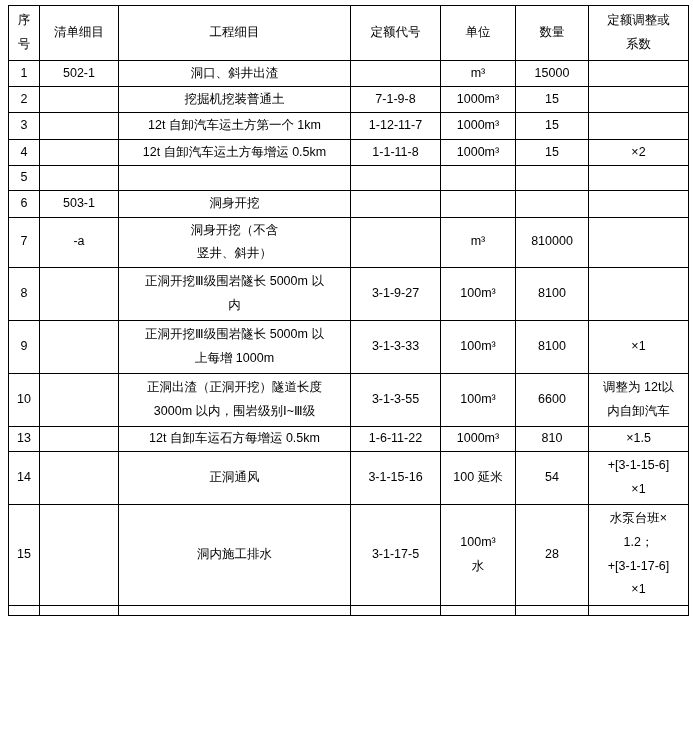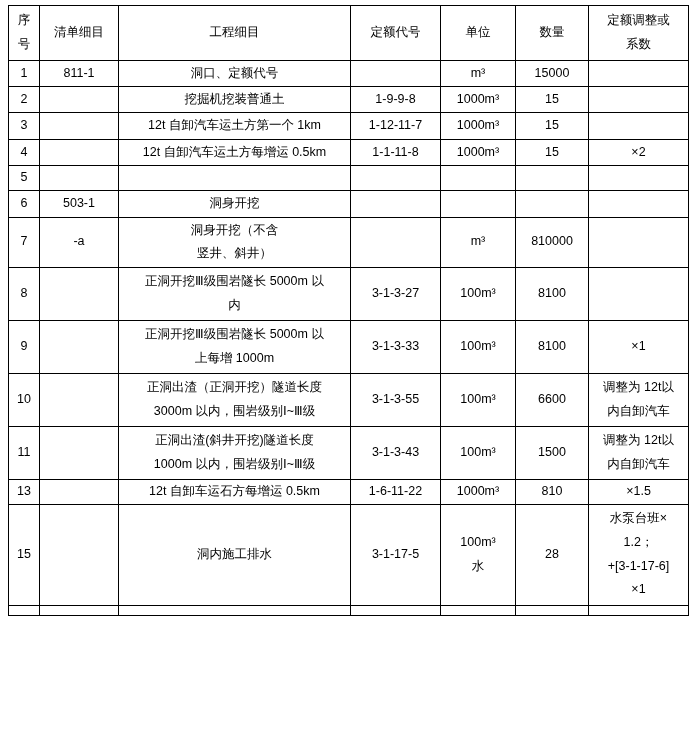--- a/index.html
+++ b/index.html
@@ -67,32 +67,32 @@
       <th>清单细目</th>
       <th>工程细目</th>
       <th>定额代号</th>
       <th>单位</th>
       <th>数量</th>
       <th>定额调整或
 系数</th>
     </tr>
     <tr class="h26">
       <td>1</td>
-      <td>811-1</td>
-      <td>洞口、定额代号</td>
+      <td>502-1</td>
+      <td>洞口、斜井出渣</td>
       <td></td>
       <td>m³</td>
       <td>15000</td>
       <td></td>
     </tr>
     <tr class="h26">
       <td>2</td>
       <td></td>
       <td>挖掘机挖装普通土</td>
-      <td>1-9-9-8</td>
+      <td>7-1-9-8</td>
       <td>1000m³</td>
       <td>15</td>
       <td></td>
     </tr>
     <tr class="h27">
       <td>3</td>
       <td></td>
       <td>12t 自卸汽车运土方第一个 1km</td>
       <td>1-12-11-7</td>
       <td>1000m³</td>
@@ -134,21 +134,21 @@
       <td></td>
       <td>m³</td>
       <td>810000</td>
       <td></td>
     </tr>
     <tr class="h53">
       <td>8</td>
       <td></td>
       <td>正洞开挖Ⅲ级围岩隧长 5000m 以
 内</td>
-      <td>3-1-3-27</td>
+      <td>3-1-9-27</td>
       <td>100m³</td>
       <td>8100</td>
       <td></td>
     </tr>
     <tr class="h53">
       <td>9</td>
       <td></td>
       <td>正洞开挖Ⅲ级围岩隧长 5000m 以
 上每增 1000m</td>
       <td>3-1-3-33</td>
@@ -160,39 +160,38 @@
       <td>10</td>
       <td></td>
       <td>正洞出渣（正洞开挖）隧道长度
 3000m 以内，围岩级别Ⅰ~Ⅲ级</td>
       <td>3-1-3-55</td>
       <td>100m³</td>
       <td>6600</td>
       <td>调整为 12t以
 内自卸汽车</td>
     </tr>
-    <tr class="h53">
-      <td>11</td>
-      <td></td>
-      <td>正洞出渣(斜井开挖)隧道长度
-1000m 以内，围岩级别Ⅰ~Ⅲ级</td>
-      <td>3-1-3-43</td>
-      <td>100m³</td>
-      <td>1500</td>
-      <td>调整为 12t以
-内自卸汽车</td>
-    </tr>
     <tr class="h24">
       <td>13</td>
       <td></td>
       <td>12t 自卸车运石方每增运 0.5km</td>
       <td>1-6-11-22</td>
       <td>1000m³</td>
       <td>810</td>
       <td>×1.5</td>
+    </tr>
+    <tr class="h53">
+      <td>14</td>
+      <td></td>
+      <td>正洞通风</td>
+      <td>3-1-15-16</td>
+      <td>100 延米</td>
+      <td>54</td>
+      <td>+[3-1-15-6]
+×1</td>
     </tr>
     <tr class="h101">
       <td>15</td>
       <td></td>
       <td>洞内施工排水</td>
       <td>3-1-17-5</td>
       <td>100m³
 水</td>
       <td>28</td>
       <td>水泵台班×

